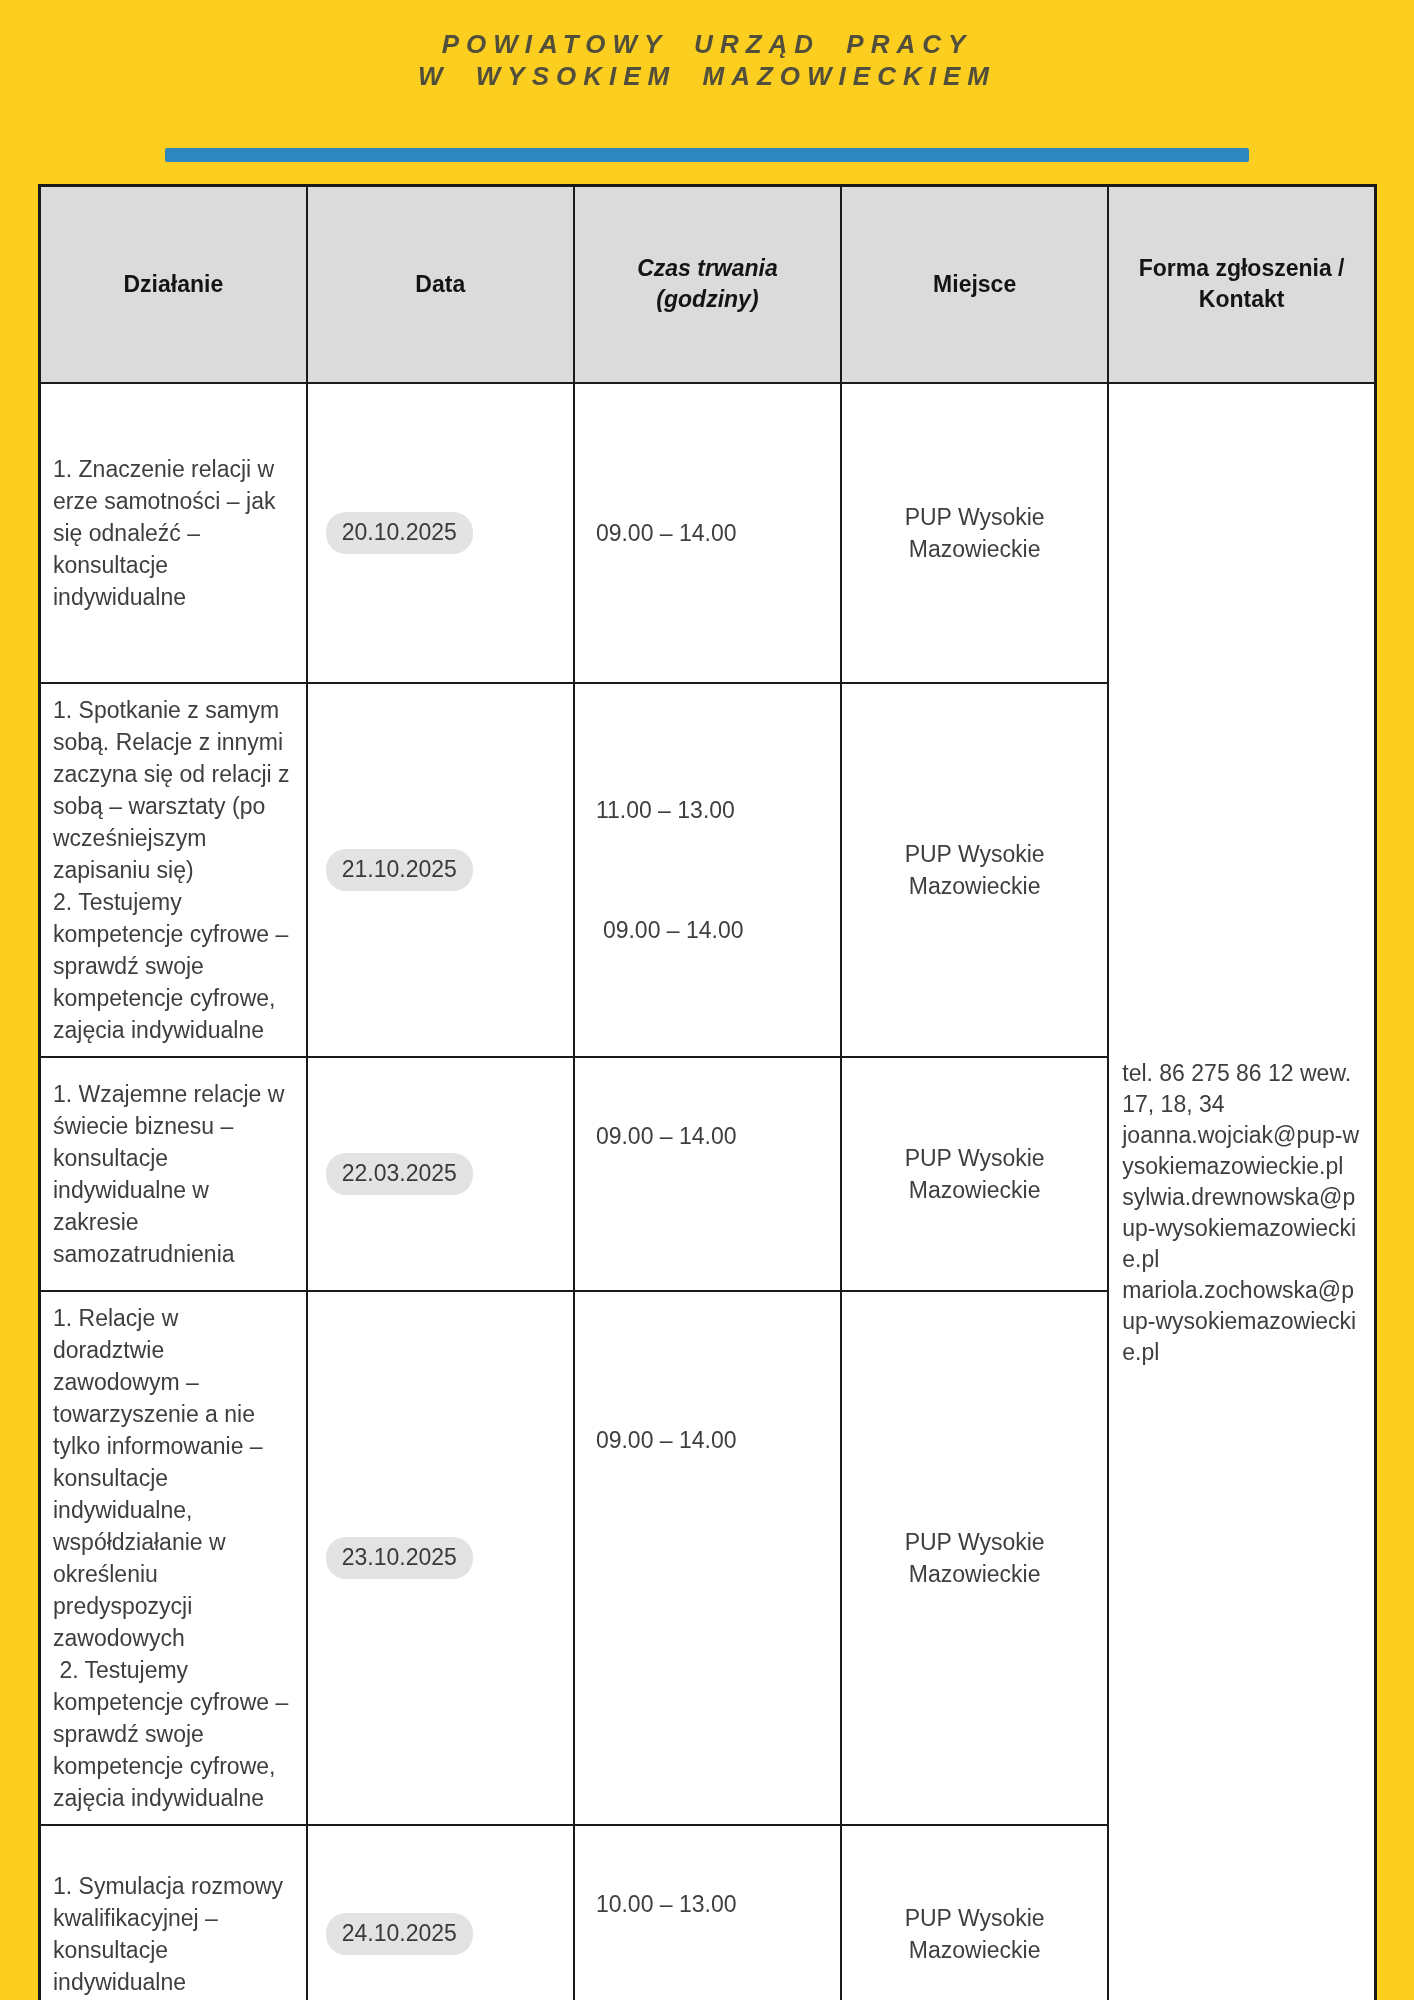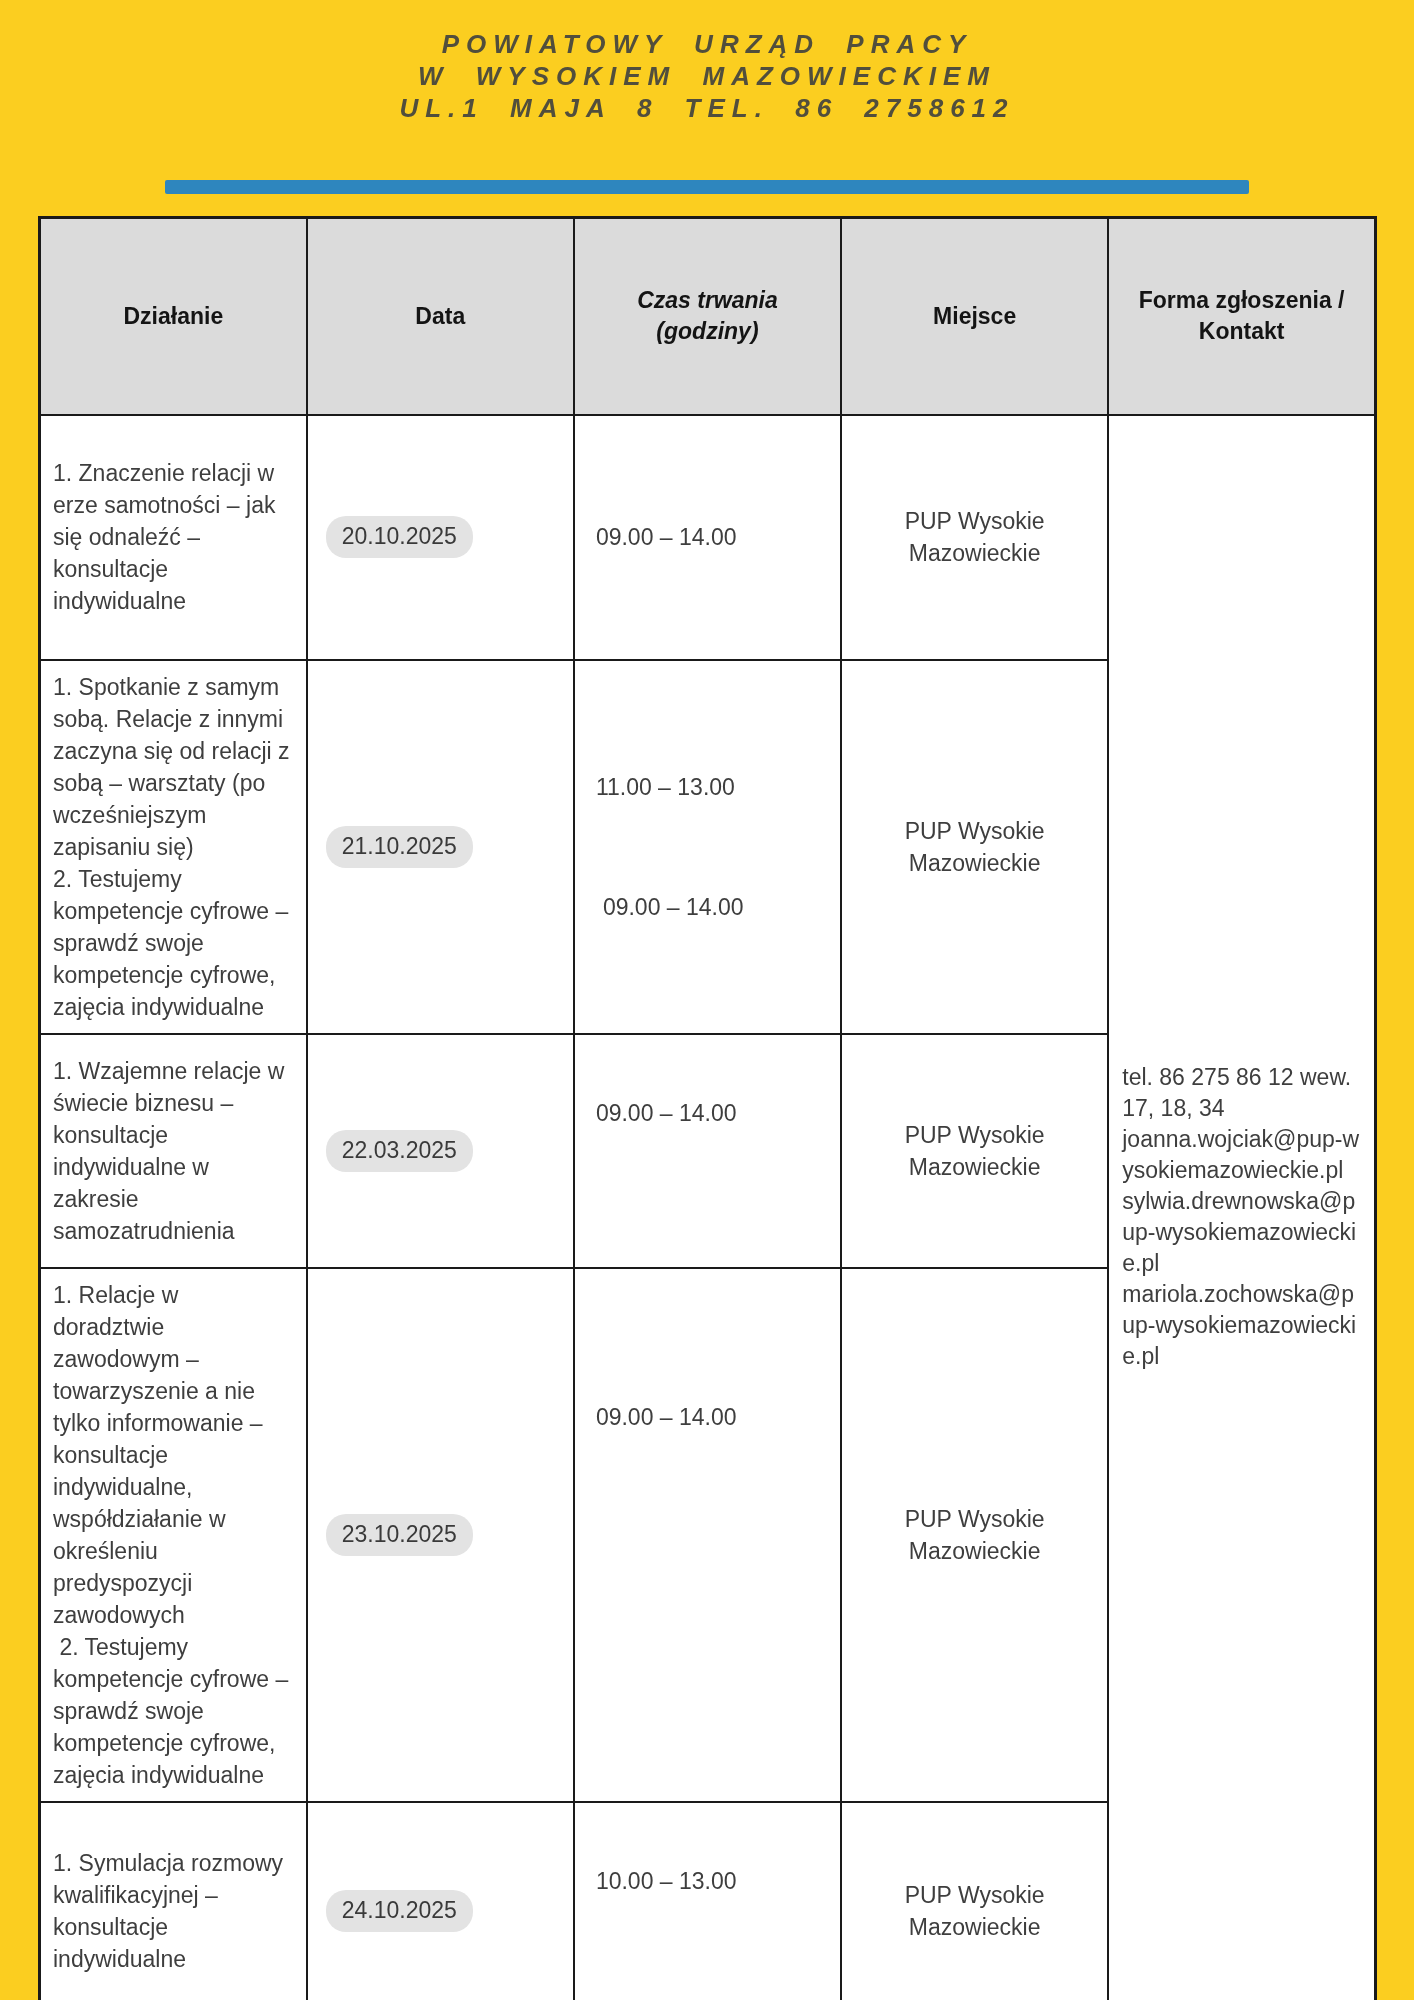--- a/index.html
+++ b/index.html
@@ -48,30 +48,29 @@
   }
   .cell-time{text-align:left;padding-left:21px;}
   .cell-time.offset-r3{vertical-align:top;padding-top:62px;}
   .cell-time.offset-r4{vertical-align:top;padding-top:132px;}
   .cell-time.offset-r5{vertical-align:top;padding-top:62px;}
   .time-b{margin-top:88px;margin-left:7px;}
   .cell-place{text-align:center;padding:0 41px;}
   .cell-contact{
     text-align:left;padding:0 13px;line-height:31px;word-break:break-all;
   }
-  tr.r1{height:245px;} tr.r2{height:364px;} tr.r3{height:234px;}
+  tr.r1{height:300px;} tr.r2{height:364px;} tr.r3{height:234px;}
   tr.r4{height:455px;} tr.r5{height:219px;}
 </style>
 </head>
 <body>
 
 <div class="org-header">
   <div class="hline">POWIATOWY URZĄD PRACY</div>
   <div class="hline">W WYSOKIEM MAZOWIECKIEM</div>
-  <div class="hline">UL.1 MAJA 8 TEL. 86 2758612</div>
 </div>
 
 <div class="divider"></div>
 
 <table class="schedule">
   <colgroup>
       <col>
       <col>
       <col>
       <col>

